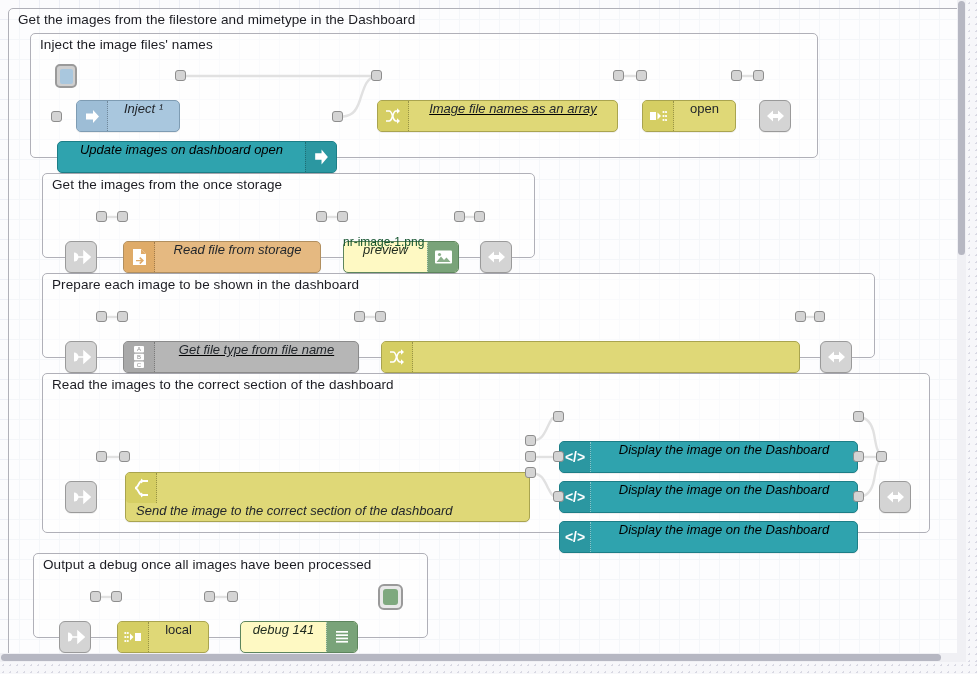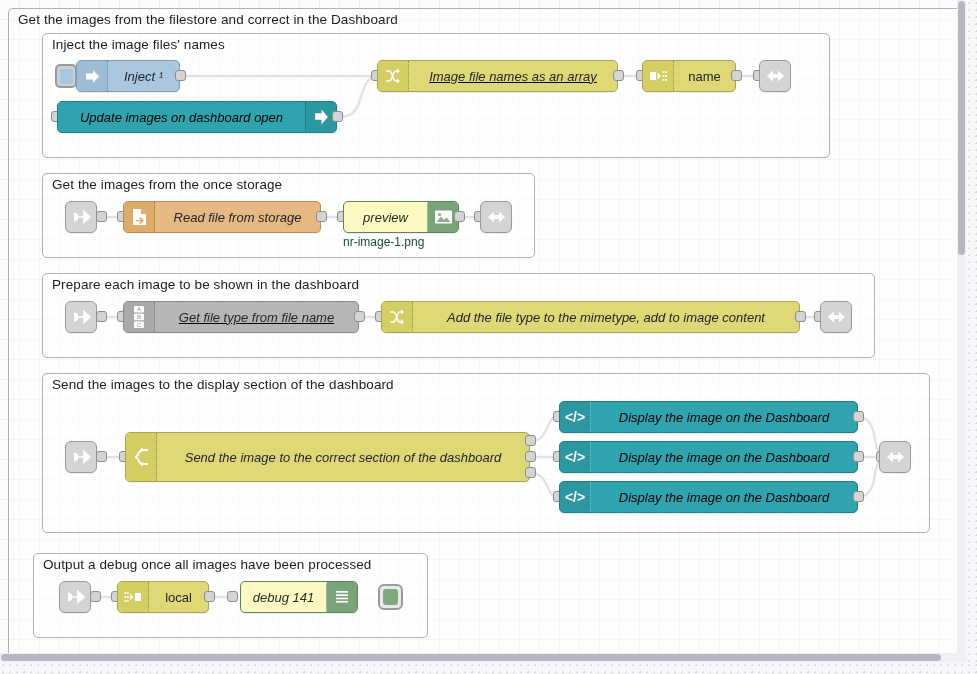--- a/index.html
+++ b/index.html
@@ -53,23 +53,24 @@
   
   svg.wires{position:absolute;left:0;top:0;width:977px;height:674px;pointer-events:none;}
   svg.wires path{fill:none;stroke:#9b9b9b;stroke-width:2.4;}
 
   
   .node{
     position:absolute;
     box-sizing:border-box;
     border:1px solid #888;
     border-radius:5px;
-    display:flex;align-items:center;
+    display:flex;align-items:flex-start;
     height:32px;
     box-shadow:0 1px 0 rgba(0,0,0,.06);
+    margin-top:40px;
   }
   .node .icon-box{
     width:30px;height:100%;
     display:flex;align-items:center;justify-content:center;
     border-right:1px dotted rgba(0,0,0,.28);
     background:rgba(0,0,0,.06);
     border-radius:4px 0 0 4px;
     flex:0 0 30px;
   }
   .node .icon-box.right{
@@ -200,37 +201,37 @@
   <path d="M 858 457 C 868 457, 872 457, 880 457"></path>
 
   <path d="M 858 497 C 868 497, 872 490, 874 480 C 876 470, 876 464, 882 457"></path>
 
   <path d="M 95 597 C 104 597, 108 597, 116 597"></path>
 
   <path d="M 209 597 C 219 597, 224 597, 232 597"></path>
 </svg>
 
 <div class="group" style="left:8px;top:8px;width:958px;height:652px;">
-  <div class="group-label">Get the images from the filestore and correct in the Dashboard</div>
-</div>
-
-<div class="group" style="left:30px;top:33px;width:788px;height:125px;margin-left:12px;">
+  <div class="group-label">Get the images from the filestore and mimetype in the Dashboard</div>
+</div>
+
+<div class="group" style="left:30px;top:33px;width:788px;height:125px;">
   <div class="group-label">Inject the image files' names</div>
 </div>
 
 <div class="group" style="left:42px;top:173px;width:493px;height:85px;">
   <div class="group-label">Get the images from the once storage</div>
 </div>
 
 <div class="group" style="left:42px;top:273px;width:833px;height:85px;">
   <div class="group-label">Prepare each image to be shown in the dashboard</div>
 </div>
 
 <div class="group" style="left:42px;top:373px;width:888px;height:160px;">
-  <div class="group-label">Send the images to the display section of the dashboard</div>
+  <div class="group-label">Read the images to the correct section of the dashboard</div>
 </div>
 
 <div class="group" style="left:33px;top:553px;width:395px;height:85px;">
   <div class="group-label">Output a debug once all images have been processed</div>
 </div>
 
 <div class="inject-btn" style="left:55px;top:64px;">
   <i></i>
 </div>
 <div class="node n-blue" style="left:76px;top:60px;width:104px;">
@@ -275,21 +276,21 @@
       <rect x="1" y="3" width="6" height="8" fill="#fff"></rect>
       <path d="M8.5 3.5l3.5 3.5-3.5 3.5z" fill="#fff"></path>
       <circle cx="14.5" cy="3" r="1.1" fill="#fff"></circle>
         <circle cx="17" cy="3" r="1.1" fill="#fff"></circle>
       <circle cx="14.5" cy="7" r="1.1" fill="#fff"></circle>
         <circle cx="17" cy="7" r="1.1" fill="#fff"></circle>
       <circle cx="14.5" cy="11" r="1.1" fill="#fff"></circle>
         <circle cx="17" cy="11" r="1.1" fill="#fff"></circle>
     </svg>
   </div>
-  <div class="label plain">name</div>
+  <div class="label plain">open</div>
 </div>
 <div class="port" style="left:731px;top:70px;"></div>
 
 <div class="port" style="left:753px;top:70px;"></div>
 <div class="node n-link" style="left:759px;top:60px;">
   <div class="icon-box">
     <svg width="20" height="18" viewBox="0 0 20 18">
       <path d="M2 9 L8 3.5 V7 H13 V11 H8 V14.5 Z" fill="#fff"></path>
       <path d="M13 3.5 L19 9 L13 14.5 Z" fill="#fff"></path>
     </svg>
@@ -372,21 +373,20 @@
 <div class="port" style="left:375px;top:311px;"></div>
 <div class="node n-yellow" style="left:381px;top:301px;width:419px;">
   <div class="icon-box">
     <svg width="18" height="18" viewBox="0 0 18 18">
       <path d="M2 4h3.2c1.4 0 2.2 1 3.4 5s2 5 3.4 5H15" stroke="#fff" stroke-width="1.7" fill="none"></path>
       <path d="M2 14h3.2c1.4 0 2.2-1 3.4-5s2-5 3.4-5H15" stroke="#fff" stroke-width="1.7" fill="none"></path>
       <path d="M13 1.3l3 2.7-3 2.7z" fill="#fff"></path>
       <path d="M13 11.3l3 2.7-3 2.7z" fill="#fff"></path>
     </svg>
   </div>
-  <div class="label">Add the file type to the mimetype, add to image content</div>
 </div>
 <div class="port" style="left:795px;top:311px;"></div>
 
 <div class="port" style="left:814px;top:311px;"></div>
 <div class="node n-link" style="left:820px;top:301px;">
   <div class="icon-box">
     <svg width="20" height="18" viewBox="0 0 20 18">
       <path d="M2 9 L8 3.5 V7 H13 V11 H8 V14.5 Z" fill="#fff"></path>
       <path d="M13 3.5 L19 9 L13 14.5 Z" fill="#fff"></path>
     </svg>
@@ -397,21 +397,21 @@
   <div class="icon-box">
     <svg width="20" height="18" viewBox="0 0 20 18">
       <path d="M3 4.5 A4.5 4.5 0 0 1 3 13.5 Z" fill="#fff"></path>
       <path d="M6 9 H13 M13 3.5 L19 9 L13 14.5 Z" stroke="#fff" stroke-width="1.6" fill="#fff"></path>
     </svg>
   </div>
 </div>
 <div class="port" style="left:96px;top:451px;"></div>
 
 <div class="port" style="left:119px;top:451px;"></div>
-<div class="node n-yellow" style="left:125px;top:432px;width:405px;height:50px;">
+<div class="node n-yellow" style="left:125px;top:432px;width:405px;height:50px;flex-direction:column;">
   <div class="icon-box">
     <svg width="18" height="20" viewBox="0 0 18 20">
       <path d="M16 3 H10 C6.5 3 6.5 10 3 10 C6.5 10 6.5 17 10 17 H16" stroke="#fff" stroke-width="1.8" fill="none"></path>
       <path d="M9 0.5l3.2 2.5L9 5.5z" fill="#fff"></path>
       <path d="M9 14.5l3.2 2.5L9 19.5z" fill="#fff"></path>
     </svg>
   </div>
   <div class="label">Send the image to the correct section of the dashboard</div>
 </div>
 <div class="port" style="left:525px;top:435px;"></div>

